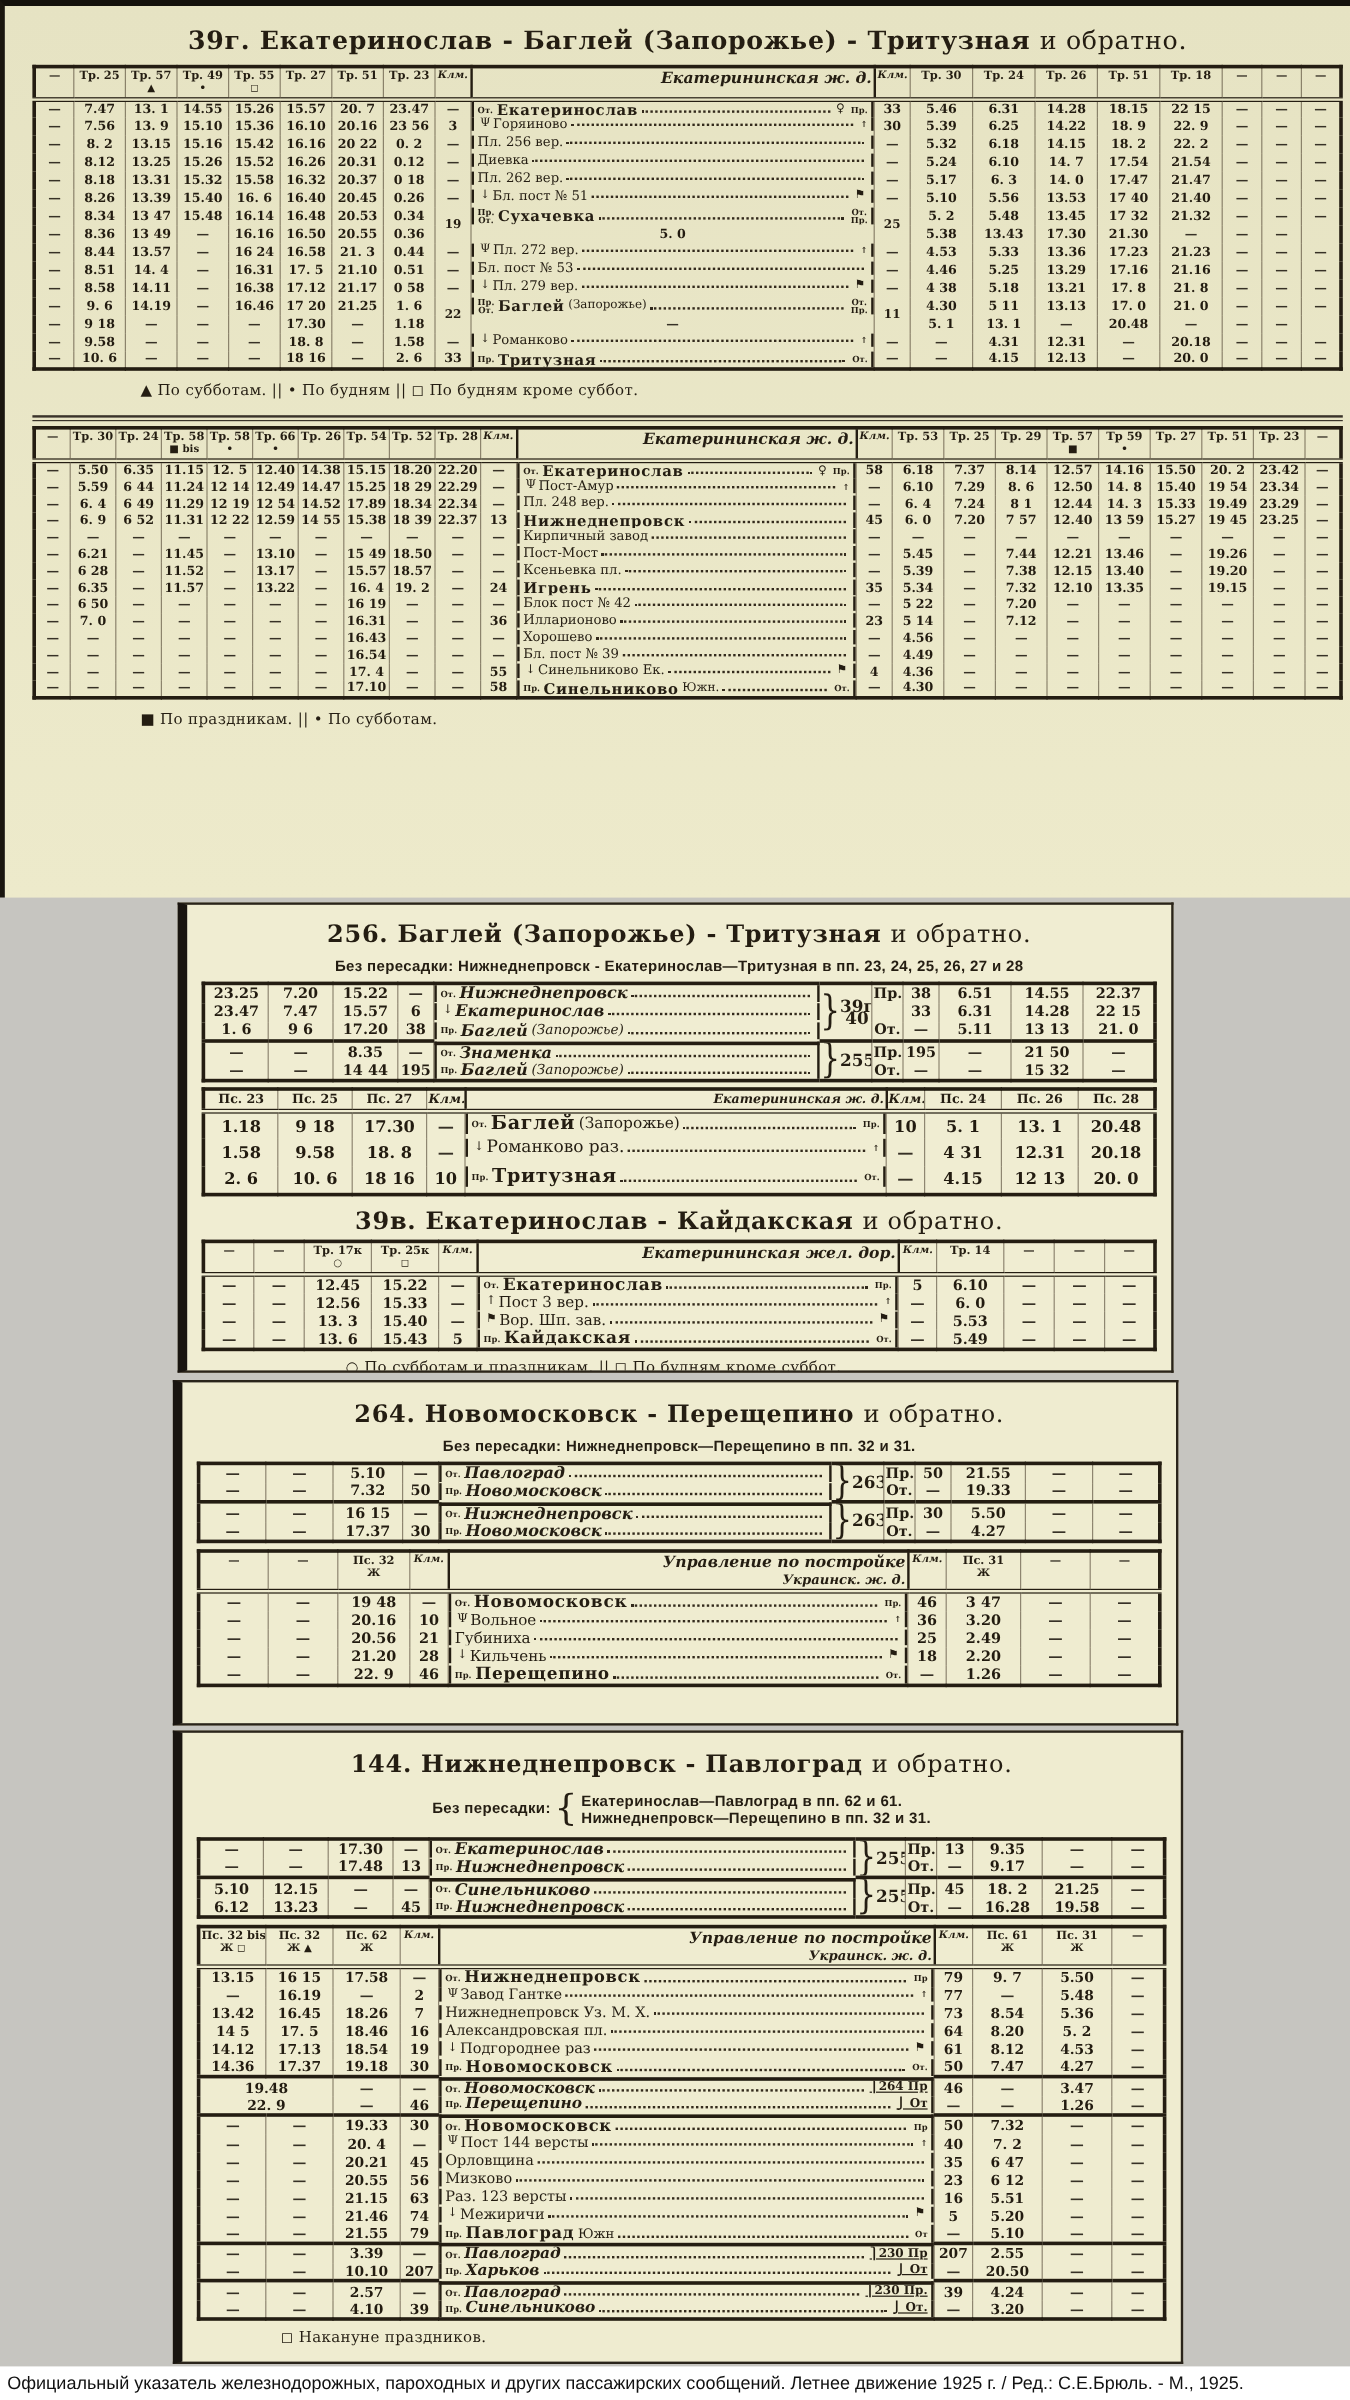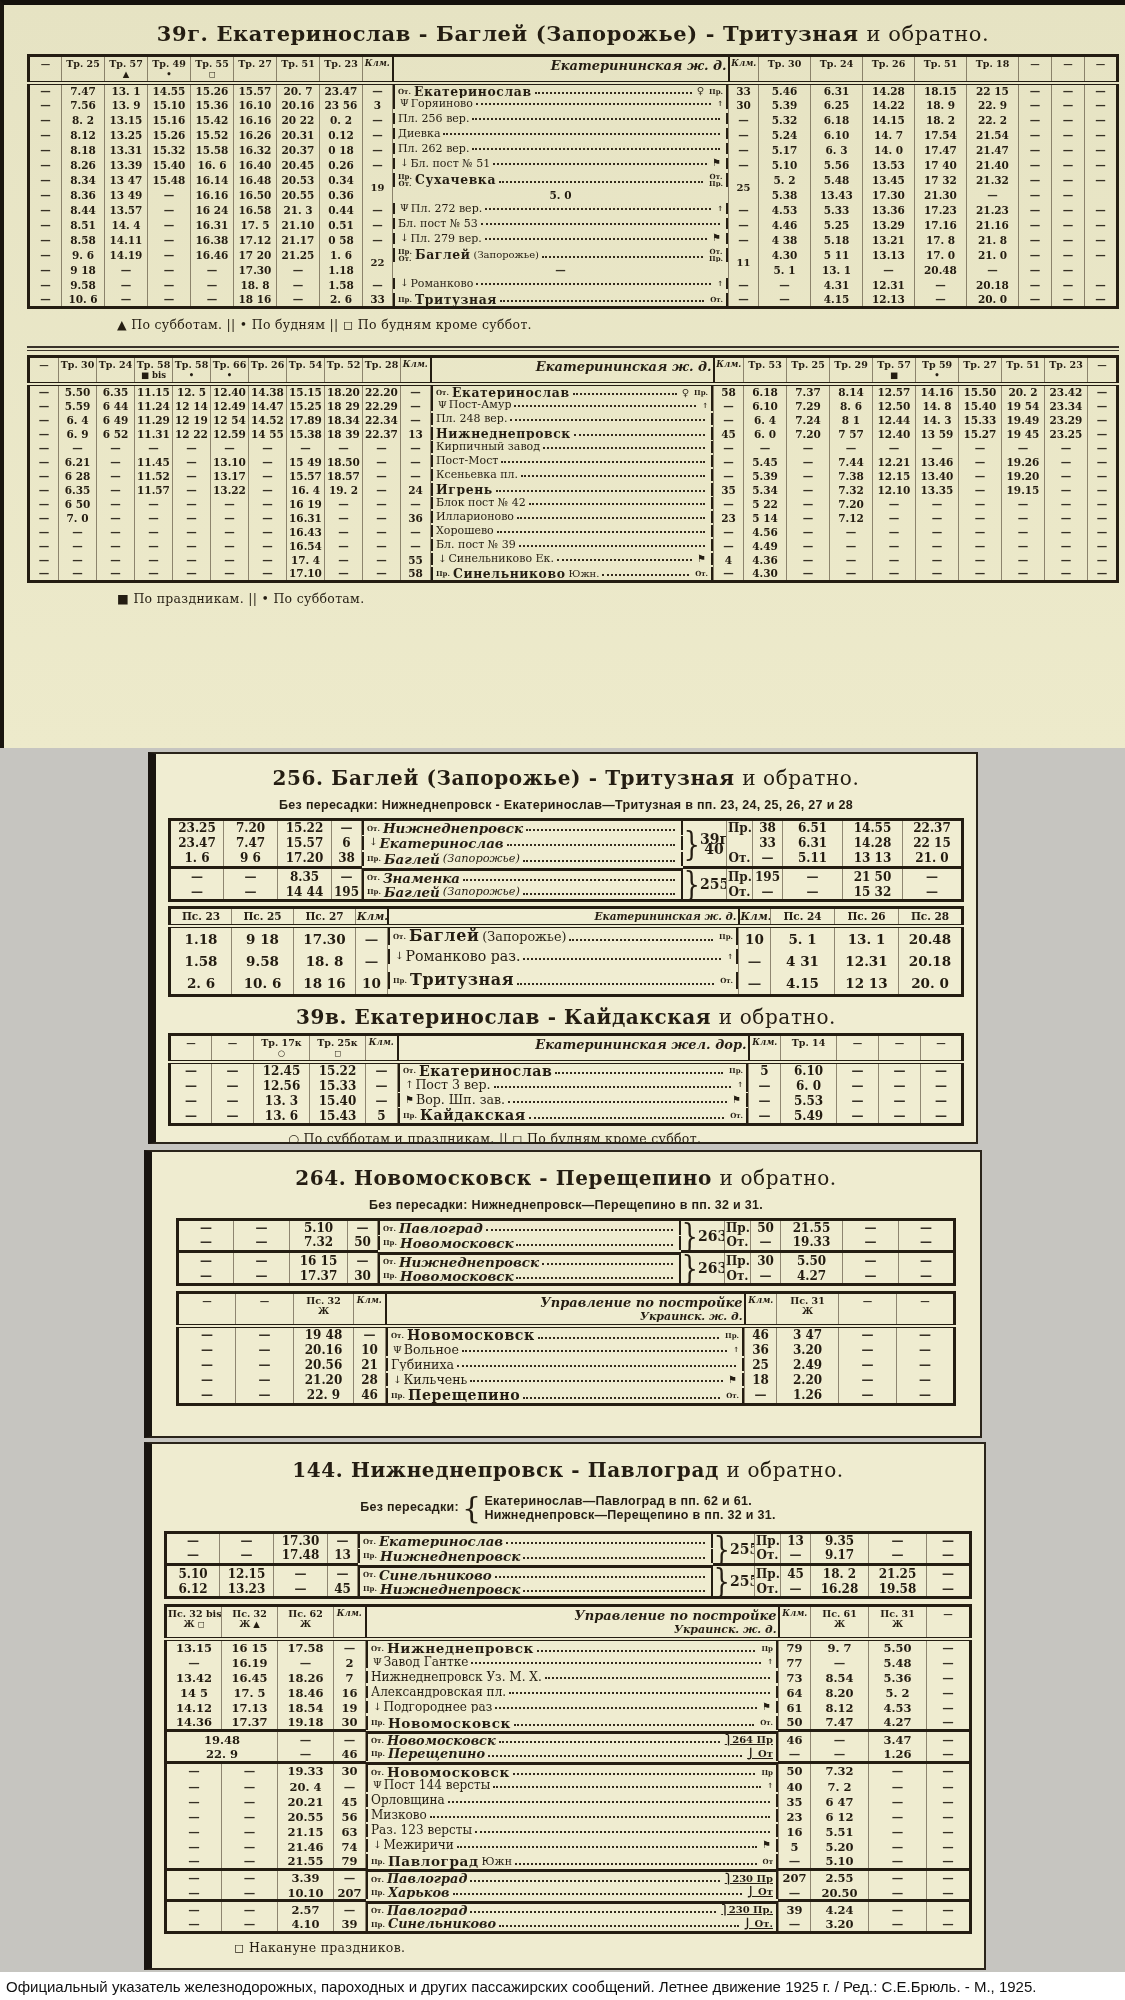--- a/index.html
+++ b/index.html
@@ -5,21 +5,21 @@
   html,body{margin:0;padding:0;}
   body{width:1125px;height:2000px;background:#c6c5c0;position:relative;
        font-family:"DejaVu Serif",serif;color:#241d12;overflow:hidden;}
   .paper{position:absolute;background:#ebe8c9;box-sizing:border-box;overflow:hidden;}
   #p-main{left:0;top:0;width:1125px;height:748px;border-top:5px solid #14110c;
           background:linear-gradient(#e6e3c3,#edeacb);padding:6px 6px 0 23px;
           border-left:4px solid #1a160f;}
   #p-256{left:148px;top:752px;width:830px;height:392px;background:#f0edd2;
          border:2px solid #2a241a;border-left:8px solid #191510;padding:2px 12px;}
   #p-264{left:144px;top:1150px;width:838px;height:288px;background:#efecd0;
-         border:2px solid #2a241a;border-left:8px solid #191510;padding:4px 24px;}
+         border:2px solid #2a241a;border-left:8px solid #191510;padding:4px 12px;}
   #p-263{left:144px;top:1442px;width:842px;height:528px;background:#efecd0;
          border:2px solid #2a241a;border-left:8px solid #191510;padding:4px 12px;}
   #caption{position:absolute;left:0;top:1972px;width:1125px;height:28px;background:#ffffff;
            font-family:"Liberation Sans",sans-serif;font-size:15px;color:#111;
            display:flex;align-items:center;padding-left:6px;box-sizing:border-box;}
   .ttl{text-align:center;font-weight:bold;letter-spacing:.6px;margin:10px 0 8px 0;}
   .ttl.big{font-size:21px;}
   .ttl.mid{font-size:20px;}
   .tnum,.tmain{font-weight:bold;}
   .ttail{font-weight:normal;}

